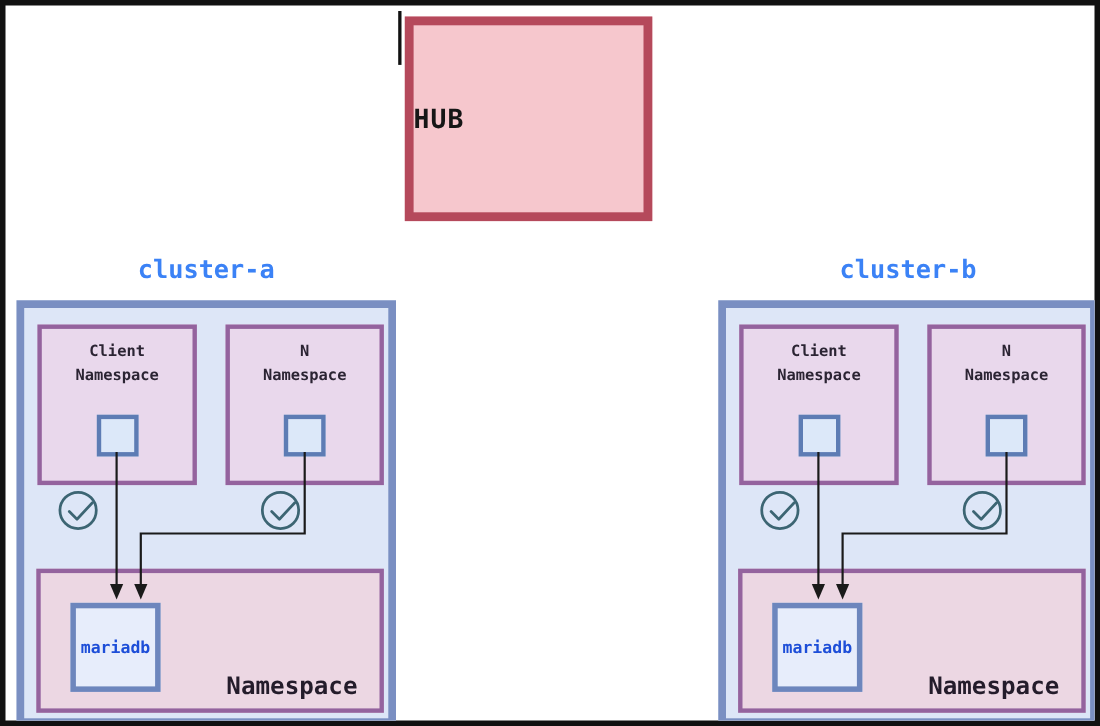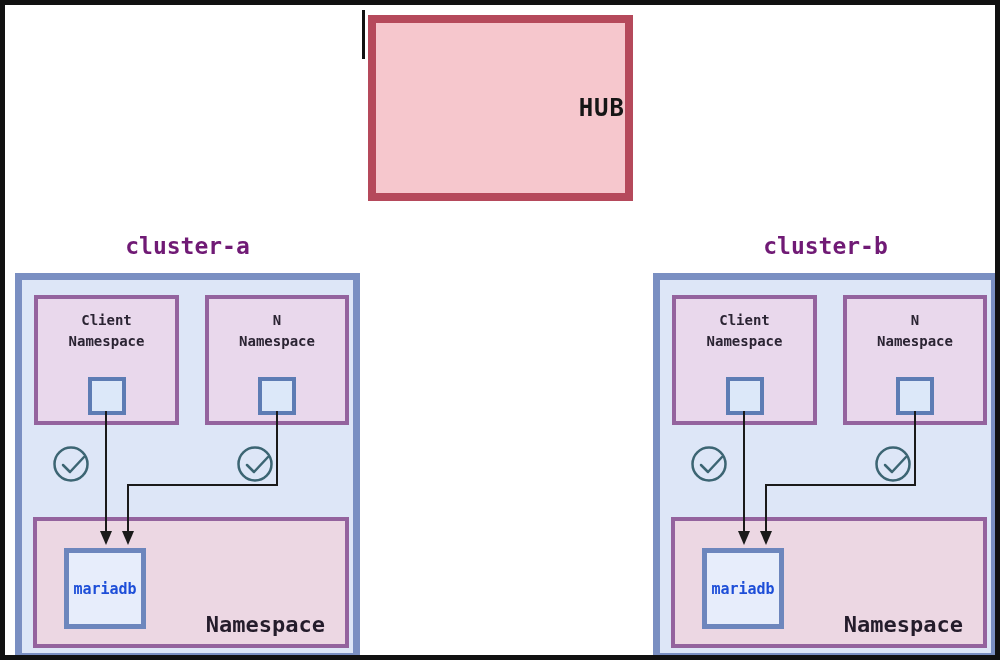--- a/index.html
+++ b/index.html
@@ -21,60 +21,60 @@
     position: absolute;
     left: 357px; top: 5px;
     width: 3px; height: 49px;
     background: #111111;
   }
 
   
   .hub {
     position: absolute;
     left: 363px; top: 10px;
-    width: 265px; height: 186px;
+    width: 225px; height: 186px;
     background: #f6c7cd;
     border: 8px solid #b5495b;
-    display: flex; align-items: center; justify-content: flex-end;
+    display: flex; align-items: center; justify-content: flex-start;
   }
   .hub-label {
     font-weight: bold;
     font-size: 24px;
     letter-spacing: 1px;
     color: #161616;
   }
 
   
   .cluster-title {
     position: absolute;
     top: 228px;
     width: 345px;
     text-align: center;
     font-weight: bold;
     font-size: 23px;
-    color: #701a75;
+    color: #3b82f6;
   }
   .cluster-title.a { left: 10px; }
   .cluster-title.b { left: 648px; }
 
   .cluster-box {
     position: absolute;
     top: 268px;
     width: 345px; height: 387px;
     background: #dde6f7;
     border: 7px solid #7a8fc2;
   }
   .cluster-box.a { left: 10px; }
   .cluster-box.b { left: 648px; }
 
   
   .ns-box {
     position: absolute;
     top: 15px;
-    height: 130px;
+    height: 146px;
     background: #e9d8ec;
     border: 4px solid #94639e;
   }
   .ns-box.client { left: 12px; width: 145px; }
   .ns-box.n      { left: 183px; width: 144px; }
   .ns-label {
     margin-top: 11px;
     text-align: center;
     font-weight: bold;
     font-size: 14px;

